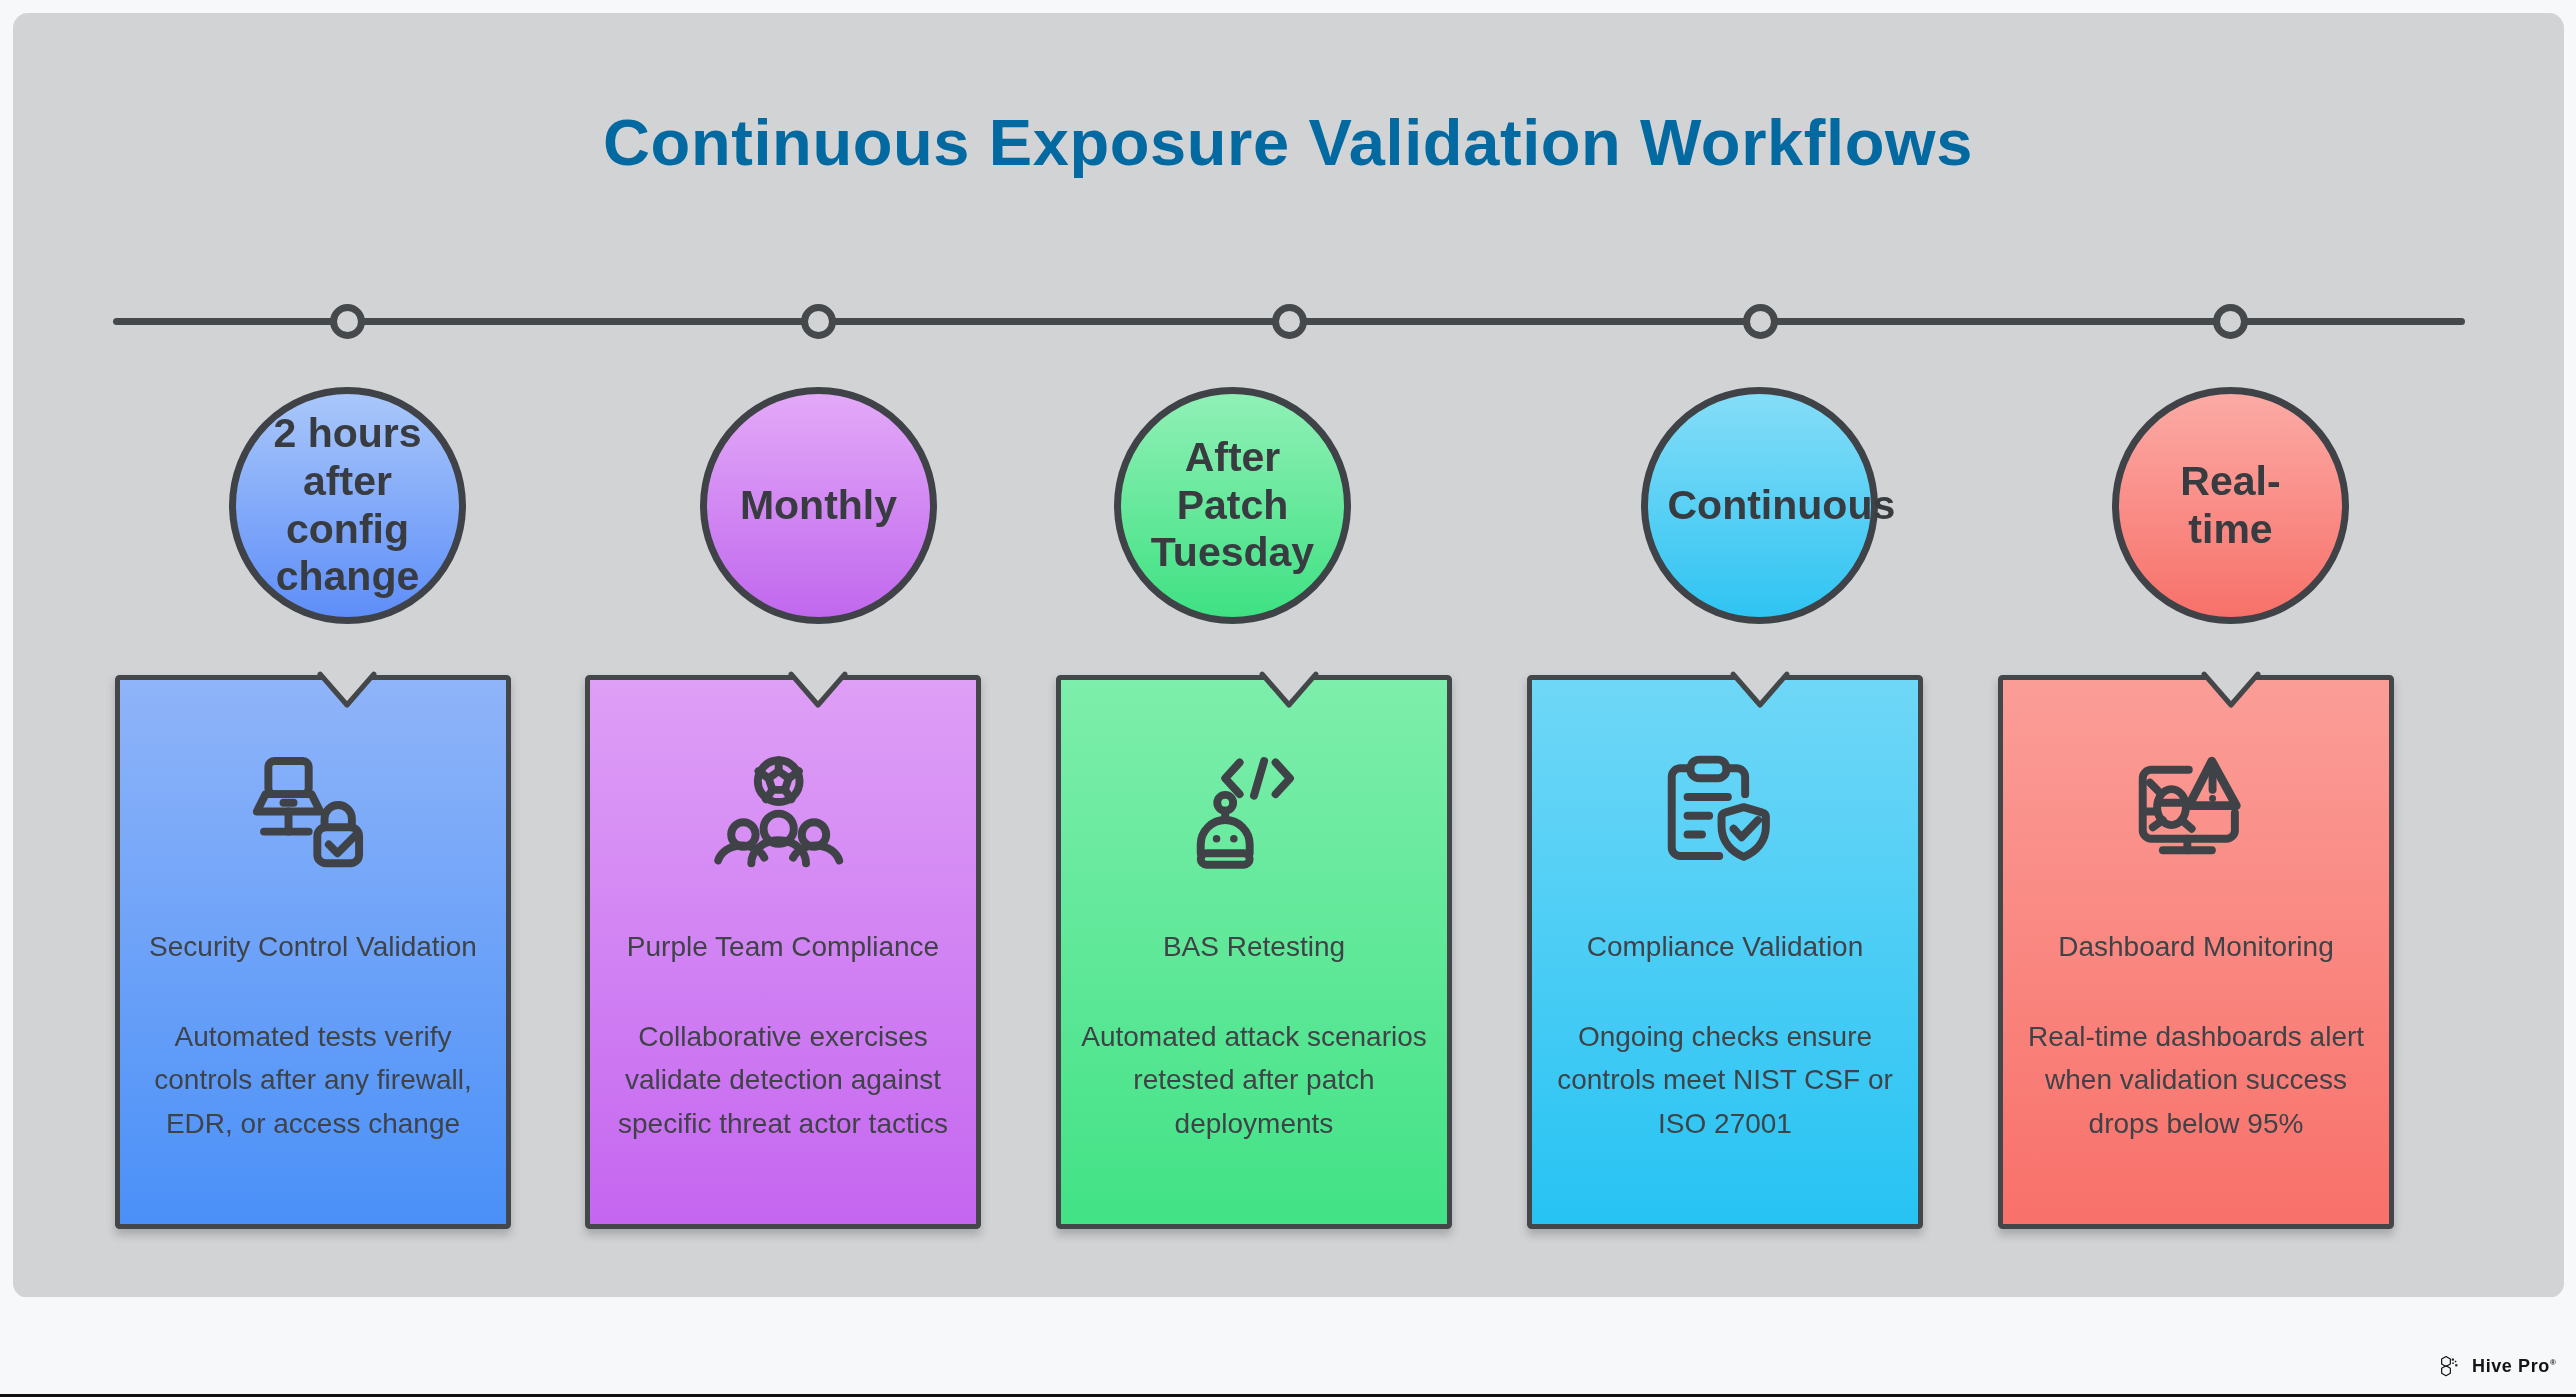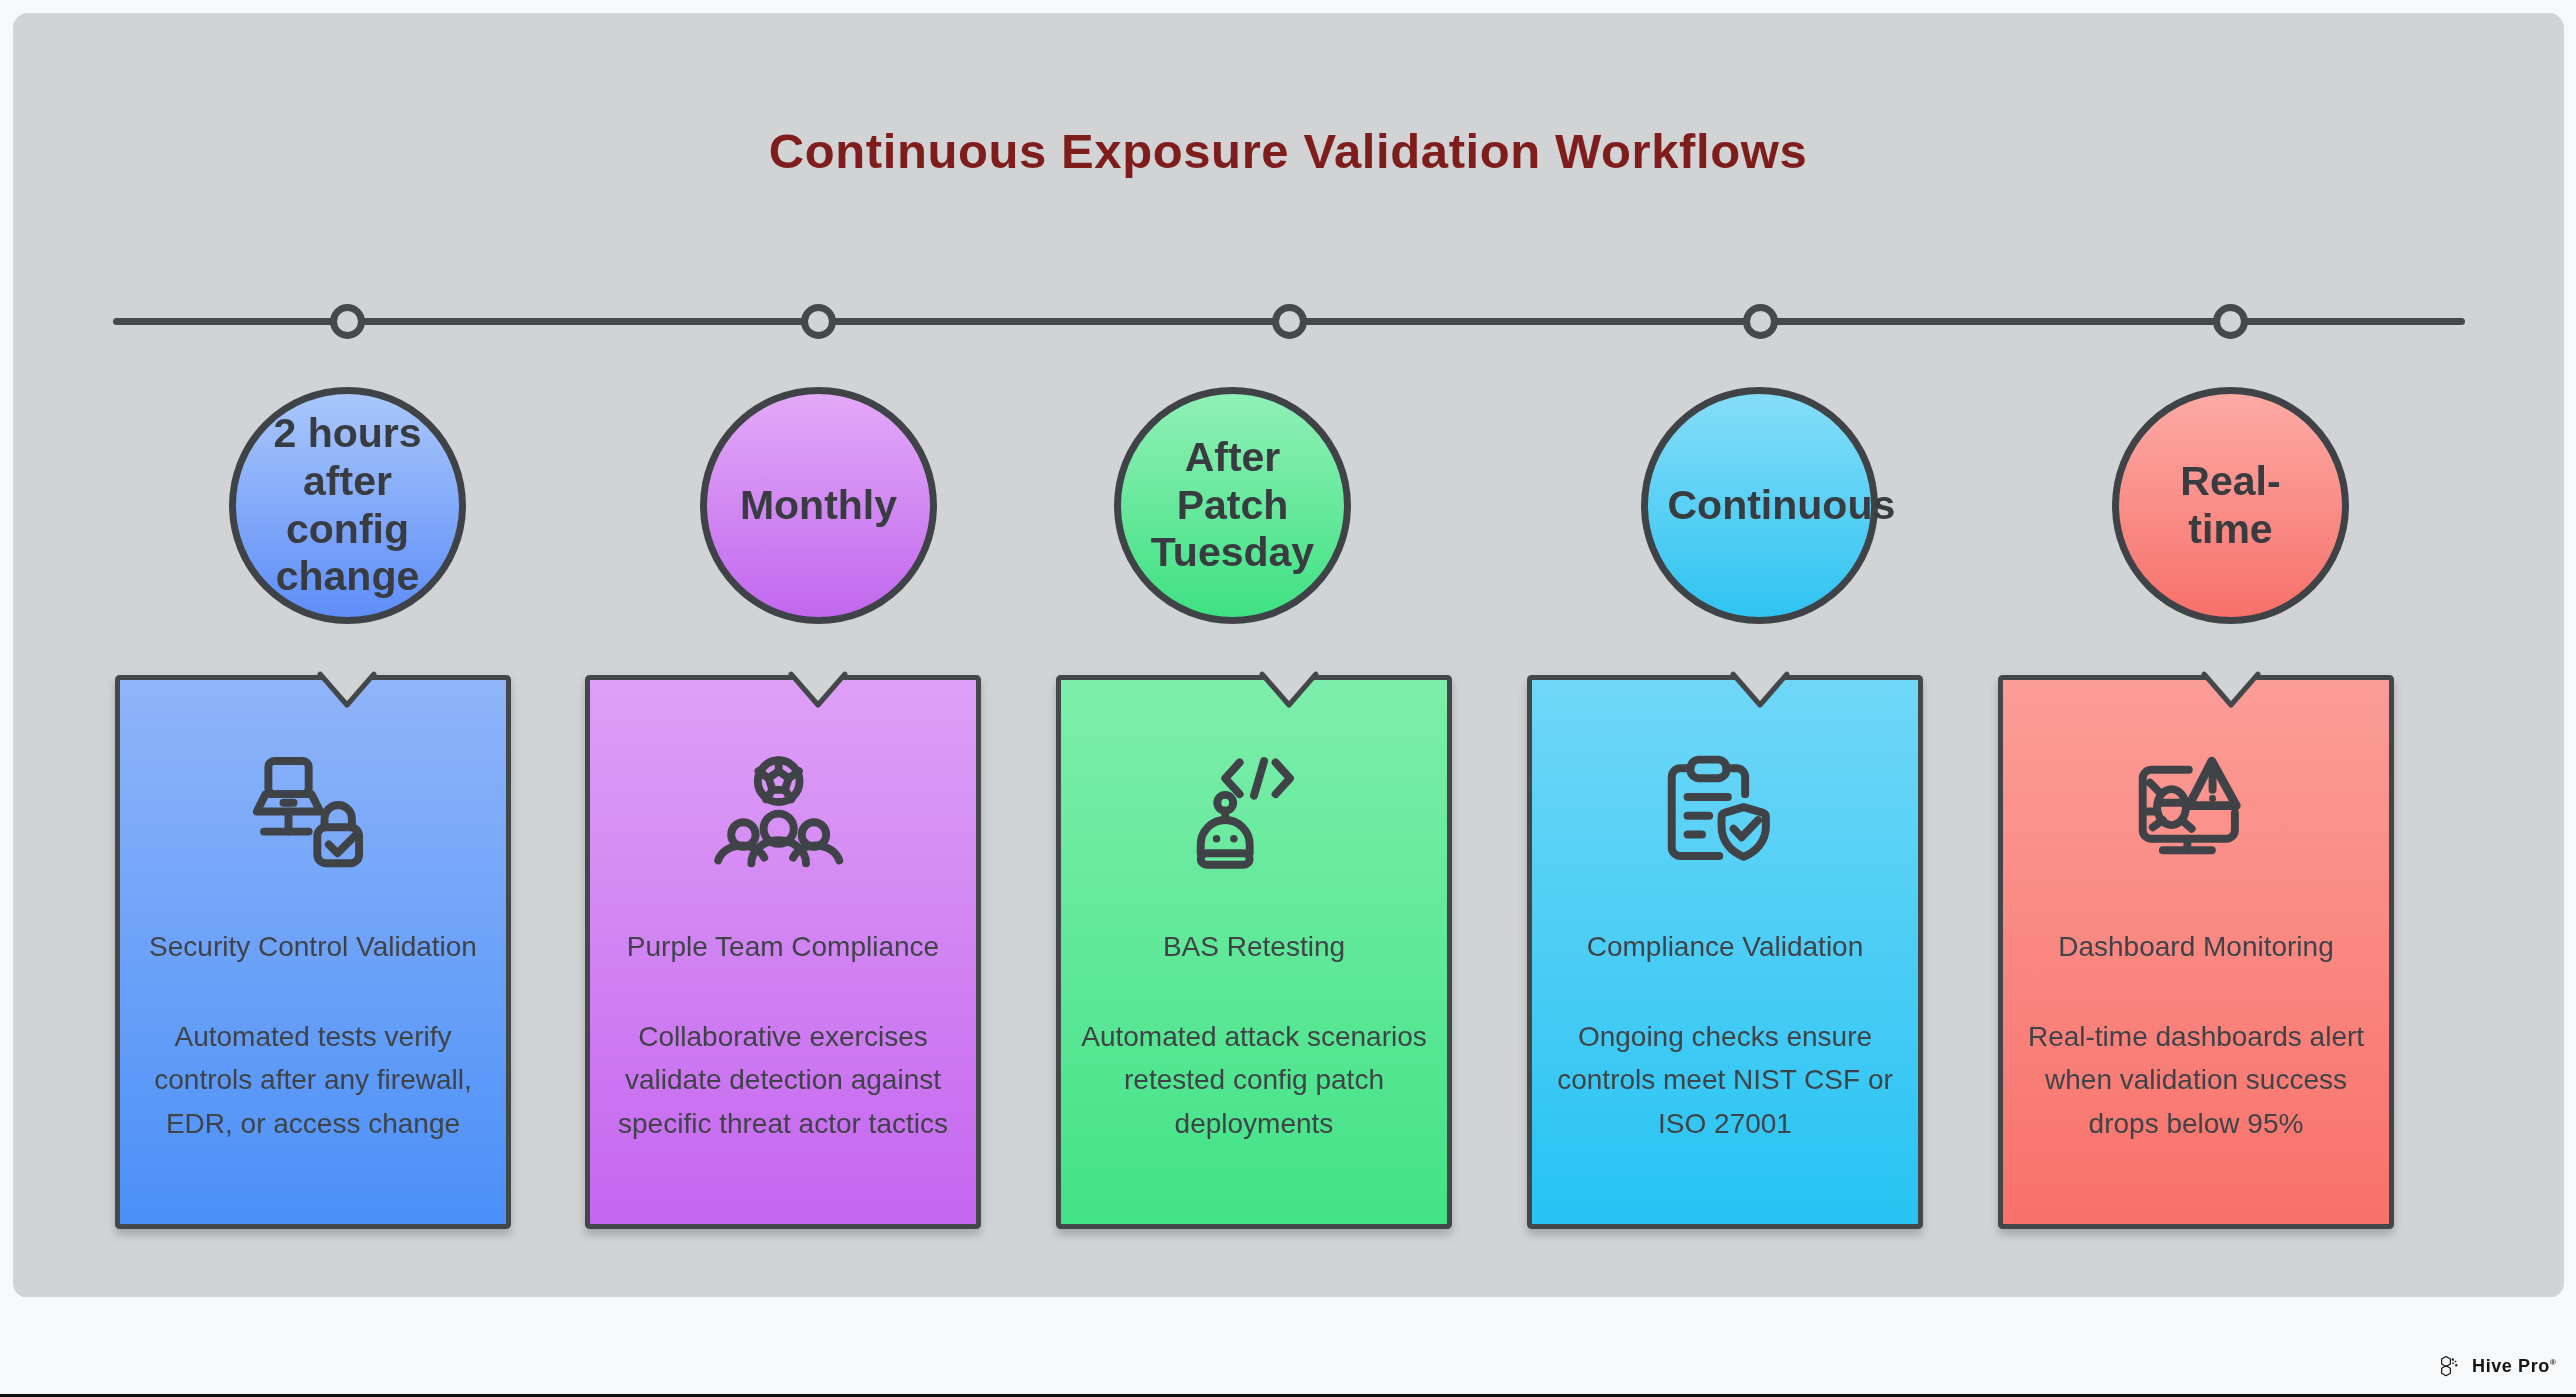--- a/index.html
+++ b/index.html
@@ -6,22 +6,22 @@
   body{
     width:2576px;height:1397px;position:relative;overflow:hidden;
     background:#f7f8fa;
     font-family:"Liberation Sans",sans-serif;
   }
   .canvas{
     position:absolute;left:12.7px;top:12.7px;width:2551px;height:1285px;
     background:#d2d3d4;border-radius:15px;
   }
   .title{
-    position:absolute;left:0;top:123px;width:100%;text-align:center;
-    font-size:49px;font-weight:bold;color:#7f1d1d;letter-spacing:0.6px;
+    position:absolute;left:0;top:105px;width:100%;text-align:center;
+    font-size:65px;font-weight:bold;color:#0369a1;letter-spacing:0.6px;
   }
   .timeline-line{
     position:absolute;left:113px;top:318px;width:2352px;height:7px;
     background:#46494c;border-radius:3.5px;
   }
   .ring{
     position:absolute;top:304px;width:35px;height:35px;box-sizing:border-box;
     border:7.5px solid #46494c;border-radius:50%;background:#d2d3d4;
   }
   .circle{
@@ -133,21 +133,21 @@
       <path d="M65,17 L75,28 L65,39"></path>
       <circle cx="30" cy="45" r="5.5"></circle>
       <path d="M30,50.5 V57"></path>
       <path d="M13,80 v-6 a17,17 0 0 1 34,0 v6"></path>
       <rect x="13" y="80" width="34" height="8" rx="4"></rect>
       <circle cx="24" cy="70" r="2.6" fill="#3f4347" stroke="none"></circle>
       <circle cx="36" cy="70" r="2.6" fill="#3f4347" stroke="none"></circle>
     </svg>
   </div>
   <div class="card-title">BAS Retesting</div>
-  <div class="card-body">Automated attack scenarios retested config patch deployments</div>
+  <div class="card-body">Automated attack scenarios retested after patch deployments</div>
 </div>
 
 <div class="card" style="left: 1527px; background: linear-gradient(rgb(111, 215, 247), rgb(39, 195, 243));">
   <div class="card-icon">
     <svg viewBox="0 0 100 100">
       <path d="M26,21 h-7 a6,6 0 0 0 -6,6 v49 a6,6 0 0 0 6,6 h27"></path>
       <path d="M51,21 h7 a6,6 0 0 1 6,6 v12"></path>
       <rect x="26" y="15" width="25" height="13" rx="6"></rect>
       <path d="M24,41 h28"></path>
       <path d="M24,54 h15"></path>

